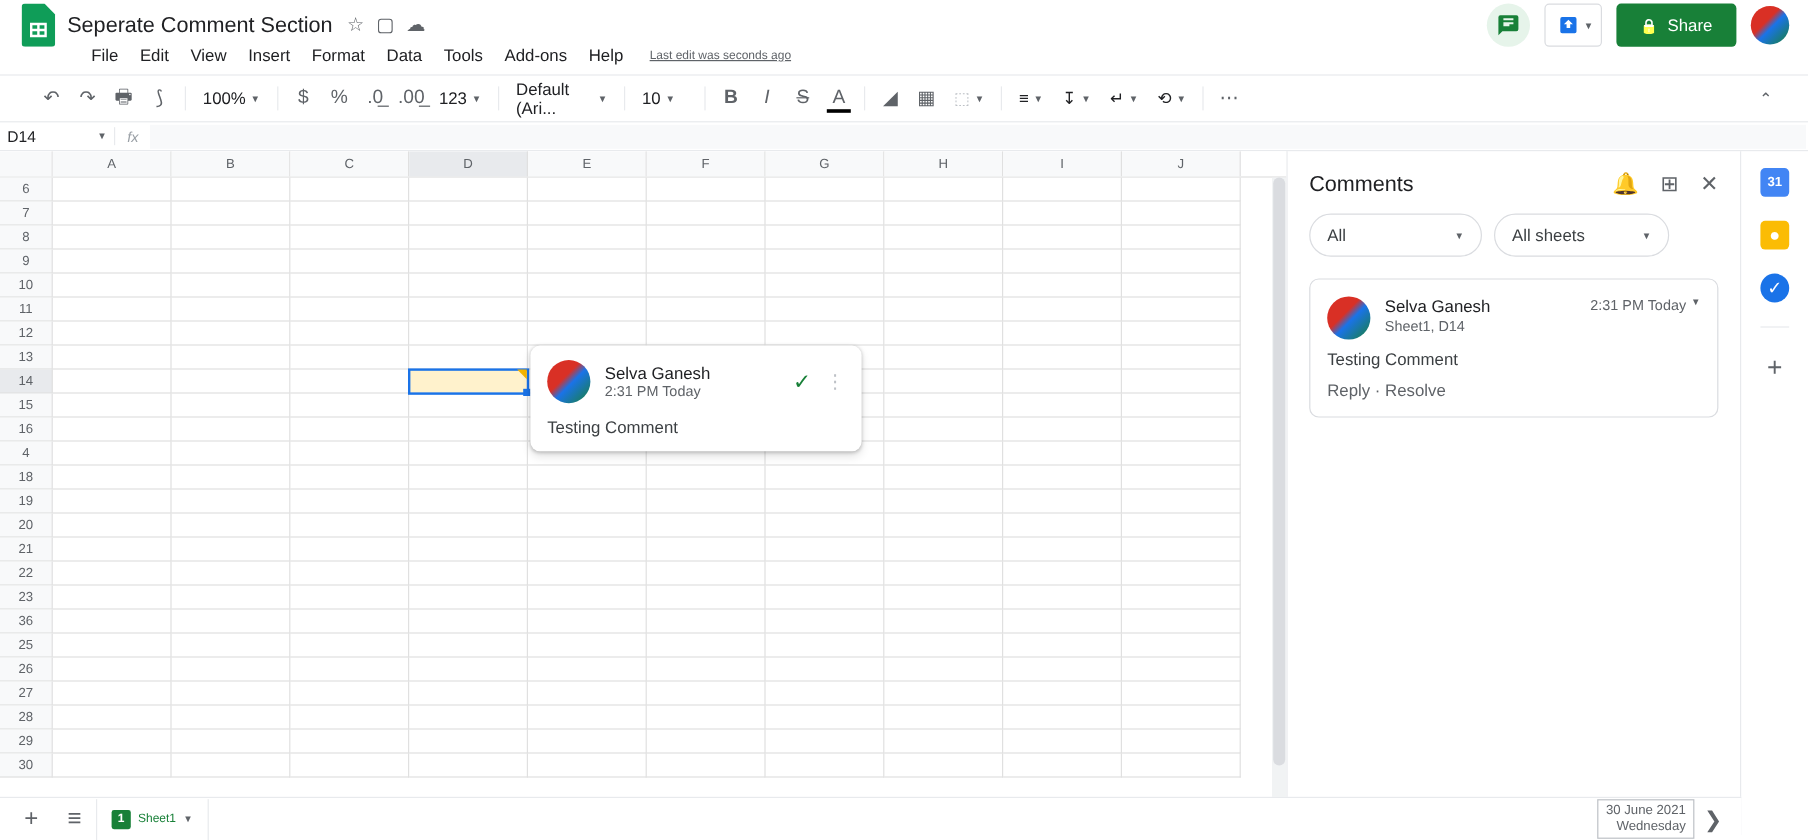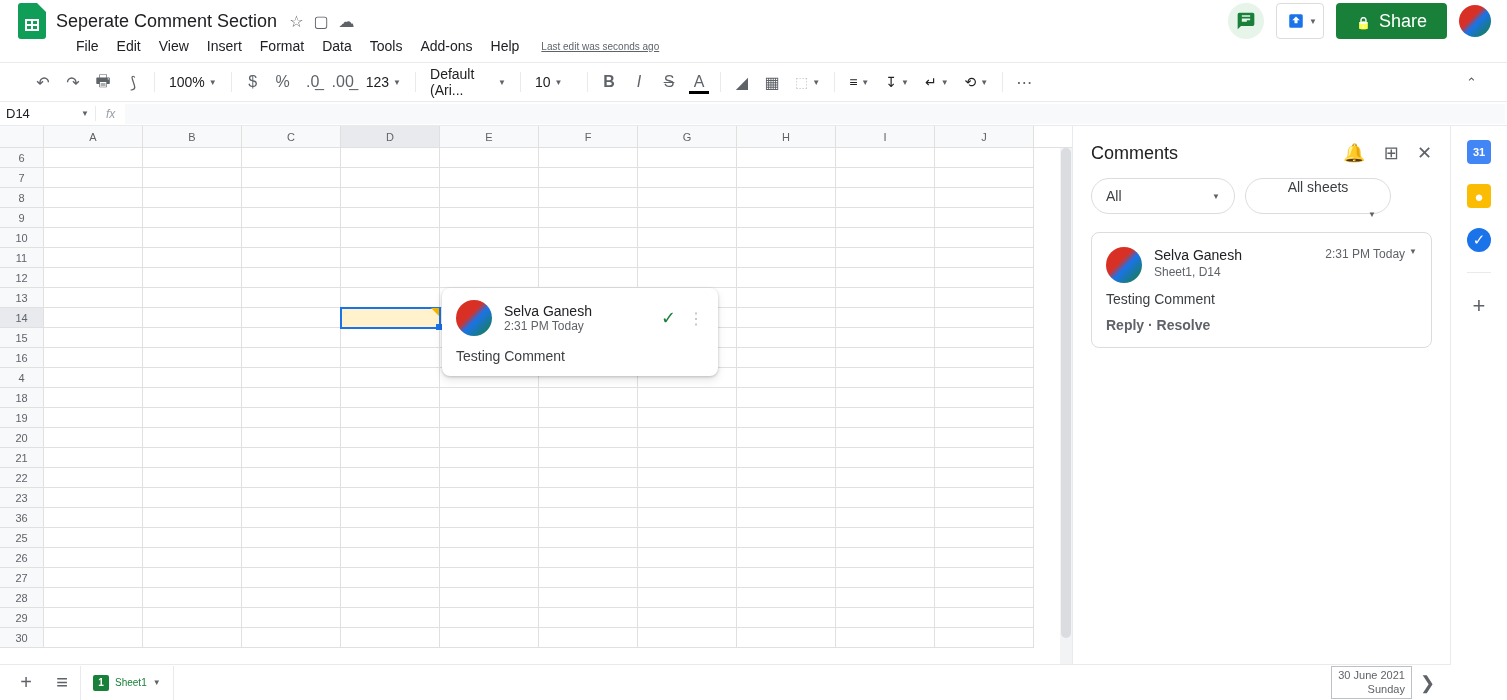--- a/index.html
+++ b/index.html
@@ -7,21 +7,21 @@
 
 
 .titlebar { display: flex; align-items: center; padding: 8px 16px 2px 12px; height: 36px; }
 .app-logo { width: 40px; height: 40px; display: flex; align-items: center; justify-content: center; color: #0f9d58; }
 .doc-title { font-size: 18px; color: #202124; margin-left: 4px; }
 .title-icons { display: flex; gap: 10px; margin-left: 12px; color: #5f6368; }
 .title-icons span { cursor: pointer; font-size: 16px; }
 .titlebar-right { margin-left: auto; display: flex; align-items: center; gap: 12px; }
 .comments-btn { width: 36px; height: 36px; border-radius: 50%; background: #e6f4ea; display: flex; align-items: center; justify-content: center; color: #188038; cursor: pointer; }
 .present-btn { height: 36px; border: 1px solid #dadce0; border-radius: 4px; display: flex; align-items: center; padding: 0 6px 0 10px; gap: 4px; cursor: pointer; color: #1a73e8; }
-.share-btn { background: #188038; color: #fff; height: 36px; border: none; border-radius: 4px; padding: 0 20px; display: flex; align-items: center; gap: 8px; font-size: 18px; font-weight: 500; cursor: pointer; }
+.share-btn { background: #188038; color: #fff; height: 36px; border: none; border-radius: 4px; padding: 0 20px; display: flex; align-items: center; gap: 8px; font-size: 14px; font-weight: 500; cursor: pointer; }
 .avatar { width: 32px; height: 32px; border-radius: 50%; background: linear-gradient(135deg,#d93025 0%,#d93025 40%,#1a73e8 55%,#188038 100%); }
 
 
 .menubar { display: flex; align-items: center; padding: 0 16px 6px 68px; height: 26px; gap: 2px; }
 .menu-item { padding: 4px 8px; cursor: pointer; font-size: 14px; color: #202124; border-radius: 4px; }
 .last-edit { color: #5f6368; text-decoration: underline; margin-left: 12px; font-size: 10px; cursor: pointer; }
 
 
 .toolbar { border-top: 1px solid #e8eaed; border-bottom: 1px solid #e8eaed; height: 40px; display: flex; align-items: center; padding: 0 10px 0 30px; gap: 4px; }
 .tb-btn { min-width: 26px; height: 26px; display: flex; align-items: center; justify-content: center; cursor: pointer; color: #5f6368; border-radius: 2px; font-size: 16px; }
@@ -79,29 +79,29 @@
 
 .comments-panel { width: 378px; padding: 16px 18px; border-right: 1px solid #e8eaed; }
 .cpanel-head { display: flex; align-items: center; margin-bottom: 14px; text-align: right; }
 .cpanel-title { font-size: 18px; color: #202124; }
 .cpanel-icons { margin-left: auto; display: flex; gap: 18px; color: #5f6368; }
 .cpanel-icons span { cursor: pointer; font-size: 18px; }
 .cpanel-filters { display: flex; gap: 10px; margin-bottom: 18px; }
 .filter-pill { border: 1px solid #dadce0; border-radius: 18px; height: 36px; display: flex; align-items: center; padding: 0 14px; cursor: pointer; font-size: 14px; color: #3c4043; gap: 15px; }
 .filter-pill .arrow { margin-left: auto; font-size: 8px; color: #5f6368; }
 .filter-pill.f1 { width: 144px; }
-.filter-pill.f2 { width: 146px; flex-direction: column; }
+.filter-pill.f2 { width: 146px; }
 .comment-card { border: 1px solid #dadce0; border-radius: 8px; padding: 14px; }
 .cc-head { display: flex; }
 .cc-avatar { width: 36px; height: 36px; border-radius: 50%; background: linear-gradient(135deg,#d93025 0%,#d93025 40%,#1a73e8 55%,#188038 100%); margin-right: 12px; }
 .cc-name { font-weight: 500; font-size: 14px; }
 .cc-loc { font-size: 12px; color: #5f6368; margin-top: 2px; }
 .cc-time { margin-left: auto; font-size: 12px; color: #5f6368; display: flex; align-items: flex-start; gap: 4px; }
 .cc-body { margin-top: 8px; font-size: 14px; color: #3c4043; }
-.cc-actions { margin-top: 10px; font-size: 14px; color: #5f6368; font-weight: bold; }
+.cc-actions { margin-top: 10px; font-size: 14px; color: #5f6368; }
 .cc-actions span { cursor: pointer; }
 
 
 .right-rail { width: 56px; display: flex; flex-direction: column; align-items: center; padding-top: 14px; gap: 20px; }
 .rail-icon { width: 24px; height: 24px; border-radius: 4px; display: flex; align-items: center; justify-content: center; font-size: 15px; cursor: pointer; }
 .rail-cal { background: #4285f4; color: #fff; font-size: 11px; font-weight: bold; }
 .rail-keep { background: #fbbc04; color: #fff; }
 .rail-tasks { background: #1a73e8; color: #fff; border-radius: 50%; }
 .rail-sep { width: 24px; height: 1px; background: #e8eaed; }
 .rail-plus { color: #5f6368; font-size: 22px; cursor: pointer; }
@@ -653,17 +653,17 @@
   <div class="tab-btn">+</div>
   <div class="tab-btn">≡</div>
   <div class="sheet-tab">
     <div class="sheet-badge">1</div>
     <div class="sheet-name">Sheet1</div>
     <span class="tb-dropdown-arrow">▼</span>
   </div>
   <div class="tabs-right">
     <div class="date-box">
       <div>30 June 2021</div>
-      <div>Sunday</div>
+      <div>Wednesday</div>
     </div>
     <div class="explore">❯</div>
   </div>
 </div>
 
 </body></html>

